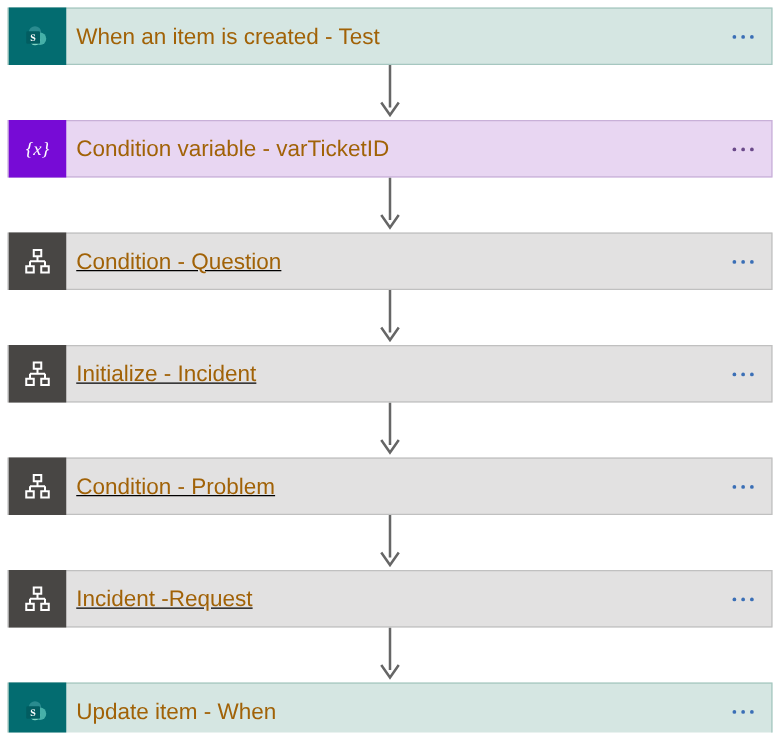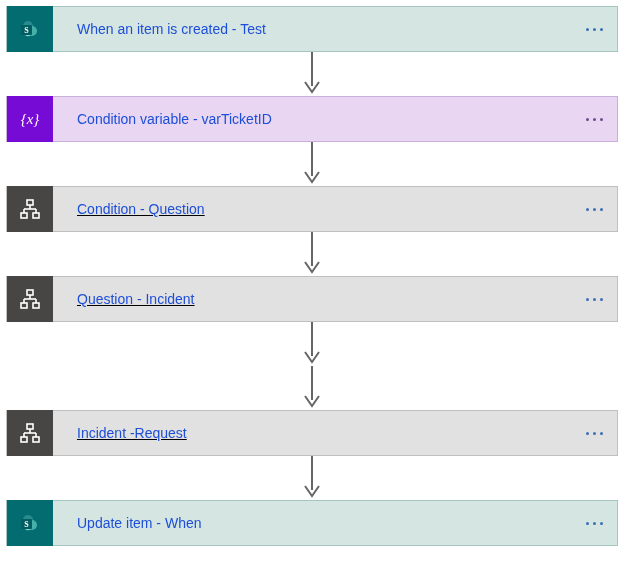--- a/index.html
+++ b/index.html
@@ -36,23 +36,23 @@
     display: flex;
     align-items: center;
     justify-content: center;
     flex-shrink: 0;
   }
   .icon-sharepoint { background: #036c70; }
   .icon-variable { background: #770bd6; }
   .icon-condition { background: #484644; }
   .card-label {
     flex: 1;
-    padding-left: 24px;
-    font-size: 14px;
-    color: #1d4ed8;
+    padding-left: 8px;
+    font-size: 18px;
+    color: #a16207;
   }
   .card-menu {
     width: 46px;
     height: 46px;
     display: flex;
     align-items: center;
     justify-content: center;
     flex-shrink: 0;
   }
   .dots { display: flex; gap: 4px; }
@@ -160,37 +160,58 @@
       <svg width="24" height="24" viewBox="0 0 24 24" fill="none" stroke="#ffffff" stroke-width="1.6">
           <rect x="9" y="3" width="6" height="5"></rect>
           <line x1="12" y1="8" x2="12" y2="12"></line>
           <line x1="6" y1="12" x2="18" y2="12"></line>
           <line x1="6" y1="12" x2="6" y2="16"></line>
           <line x1="18" y1="12" x2="18" y2="16"></line>
           <rect x="3" y="16" width="6" height="5"></rect>
           <rect x="15" y="16" width="6" height="5"></rect>
         </svg>
     </div>
-    <div class="card-label">Question - Incident</div>
-    <div class="card-menu">
-      <div class="dots">
-          <span></span>
-          <span></span>
-          <span></span>
-        </div>
-    </div>
-  </div>
-
-  <div class="connector">
-    <svg width="20" height="44" viewBox="0 0 20 44">
-        <line x1="10" y1="0" x2="10" y2="34" stroke="#666" stroke-width="2"></line>
-        <path d="M3 30 L10 40 L17 30" fill="none" stroke="#666" stroke-width="2"></path>
-      </svg>
-  </div>
-
+    <div class="card-label">Initialize - Incident</div>
+    <div class="card-menu">
+      <div class="dots">
+          <span></span>
+          <span></span>
+          <span></span>
+        </div>
+    </div>
+  </div>
+
+  <div class="connector">
+    <svg width="20" height="44" viewBox="0 0 20 44">
+        <line x1="10" y1="0" x2="10" y2="34" stroke="#666" stroke-width="2"></line>
+        <path d="M3 30 L10 40 L17 30" fill="none" stroke="#666" stroke-width="2"></path>
+      </svg>
+  </div>
+
+  <div class="flow-card card-condition">
+    <div class="icon-box icon-condition">
+      <svg width="24" height="24" viewBox="0 0 24 24" fill="none" stroke="#ffffff" stroke-width="1.6">
+          <rect x="9" y="3" width="6" height="5"></rect>
+          <line x1="12" y1="8" x2="12" y2="12"></line>
+          <line x1="6" y1="12" x2="18" y2="12"></line>
+          <line x1="6" y1="12" x2="6" y2="16"></line>
+          <line x1="18" y1="12" x2="18" y2="16"></line>
+          <rect x="3" y="16" width="6" height="5"></rect>
+          <rect x="15" y="16" width="6" height="5"></rect>
+        </svg>
+    </div>
+    <div class="card-label">Condition - Problem</div>
+    <div class="card-menu">
+      <div class="dots">
+          <span></span>
+          <span></span>
+          <span></span>
+        </div>
+    </div>
+  </div>
 
   <div class="connector">
     <svg width="20" height="44" viewBox="0 0 20 44">
         <line x1="10" y1="0" x2="10" y2="34" stroke="#666" stroke-width="2"></line>
         <path d="M3 30 L10 40 L17 30" fill="none" stroke="#666" stroke-width="2"></path>
       </svg>
   </div>
 
   <div class="flow-card card-condition">
     <div class="icon-box icon-condition">

